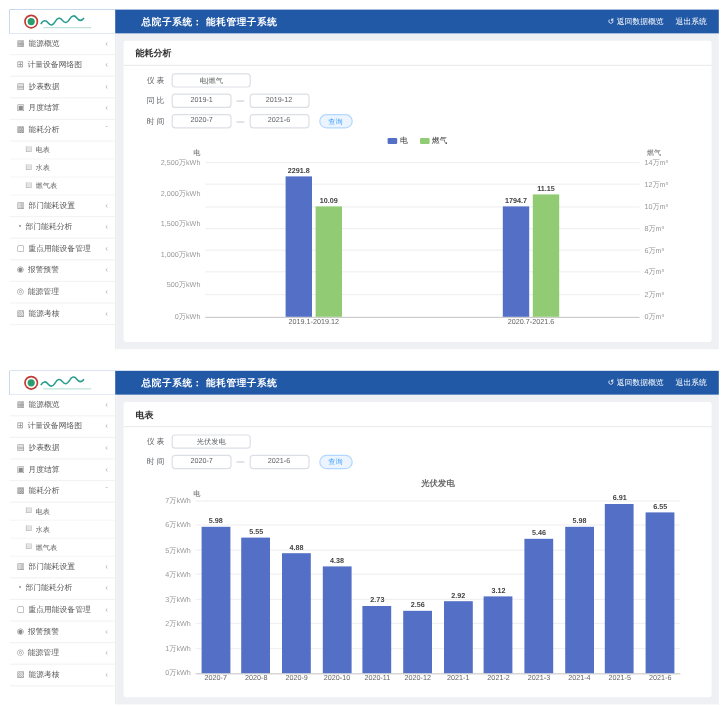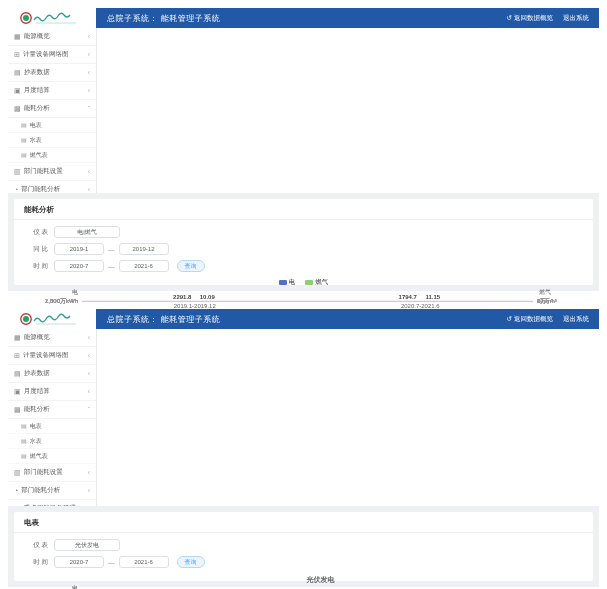--- a/index.html
+++ b/index.html
@@ -4,25 +4,25 @@
 <style>
   html,body{margin:0;padding:0;background:#fff;}
   body{width:607px;height:589px;overflow:hidden;font-family:"Liberation Sans",sans-serif;}
   .page{padding:8px 8px 0 8px;}
   .shot{width:591px;position:relative;background:#fff;}
   .shot-a{height:283px;margin-bottom:18px;}
   .shot-b{height:278px;}
   
   .hdr{display:flex;align-items:stretch;height:20px;background:#2159a7;}
   .logo{width:88px;background:#fff;display:flex;align-items:center;justify-content:center;}
-  .hdr-title{color:#fff;font-weight:normal;font-size:8px;padding-left:11px;display:flex;align-items:center;letter-spacing:.5px;white-space:nowrap;}
+  .hdr-title{color:#fff;font-weight:bold;font-size:8px;padding-left:22px;display:flex;align-items:center;letter-spacing:.5px;white-space:nowrap;}
   .hdr-right{margin-left:auto;display:flex;align-items:center;gap:10px;padding-right:10px;color:#fff;font-size:6.5px;white-space:nowrap;}
   .hdr-link{cursor:pointer;display:inline-flex;align-items:center;gap:2px;}
   
-  .sbody{display:flex;height:calc(100% - 20px);flex-direction:column;}
+  .sbody{display:flex;height:calc(100% - 20px);}
   .side{width:88px;background:#fff;border-right:1px solid #e8e8e8;overflow:hidden;}
   .m-item{display:flex;align-items:center;gap:3px;height:17px;padding:0 6px;border-bottom:1px solid #f3f3f3;font-size:6.5px;color:#595959;cursor:pointer;}
   .m-sub{display:flex;align-items:center;gap:3px;height:14px;padding:0 6px 0 13px;border-bottom:1px solid #f7f7f7;font-size:6px;color:#666;cursor:pointer;}
   .m-ico{color:#8c8c8c;font-size:7px;line-height:1;}
   .m-ico.sub{font-size:6px;color:#9a9a9a;}
   .m-lbl{flex:1;white-space:nowrap;overflow:hidden;}
   .m-chev{color:#b5b5b5;font-size:7px;}
   
   .main{flex:1;background:#eef0f4;padding:6px;min-width:0;}
   .card{background:#fff;height:100%;box-sizing:border-box;padding:6px 10px;display:flex;flex-direction:column;border-radius:2px;}

